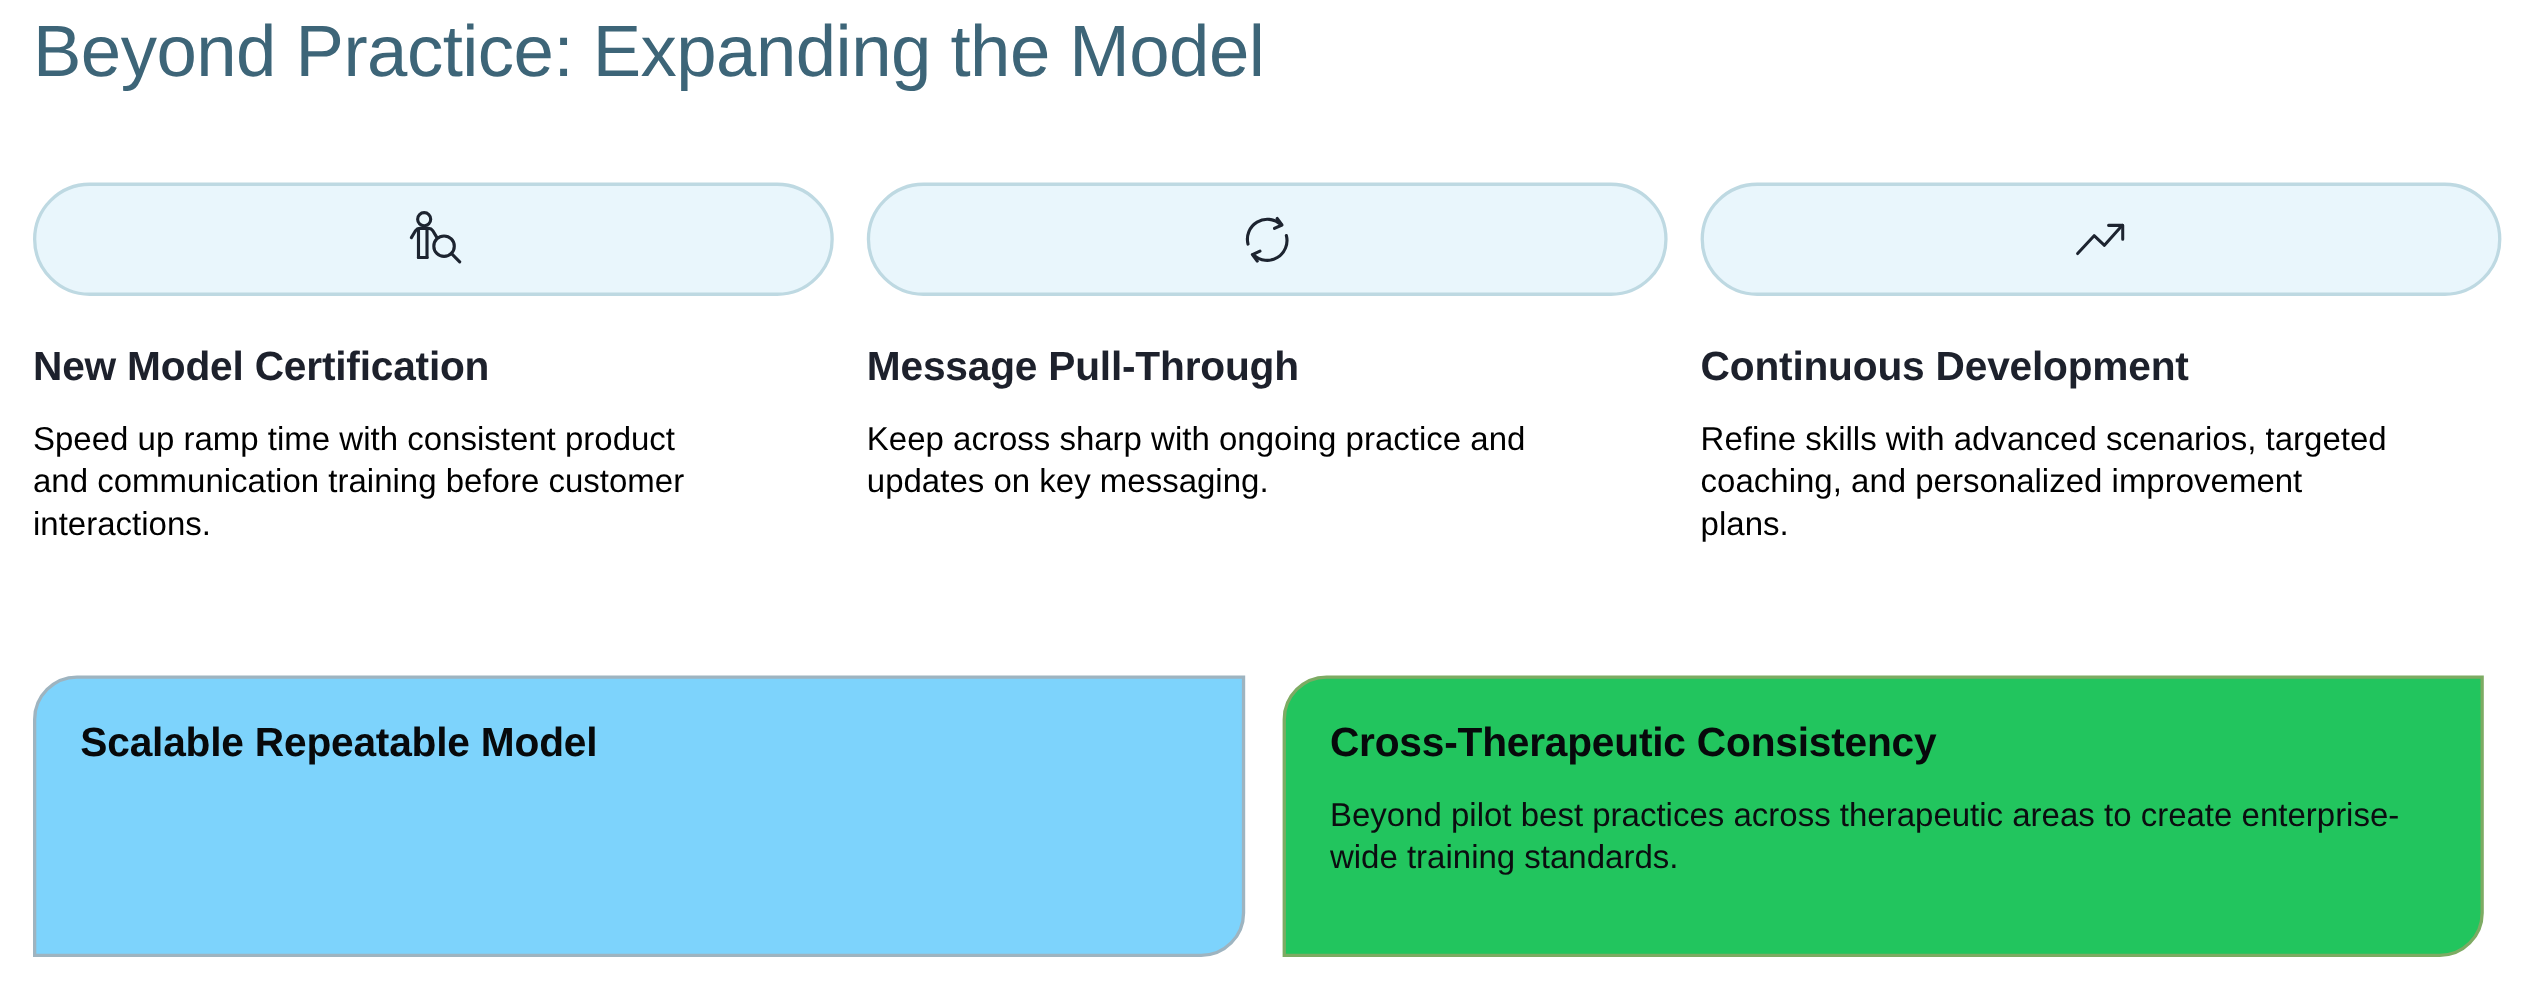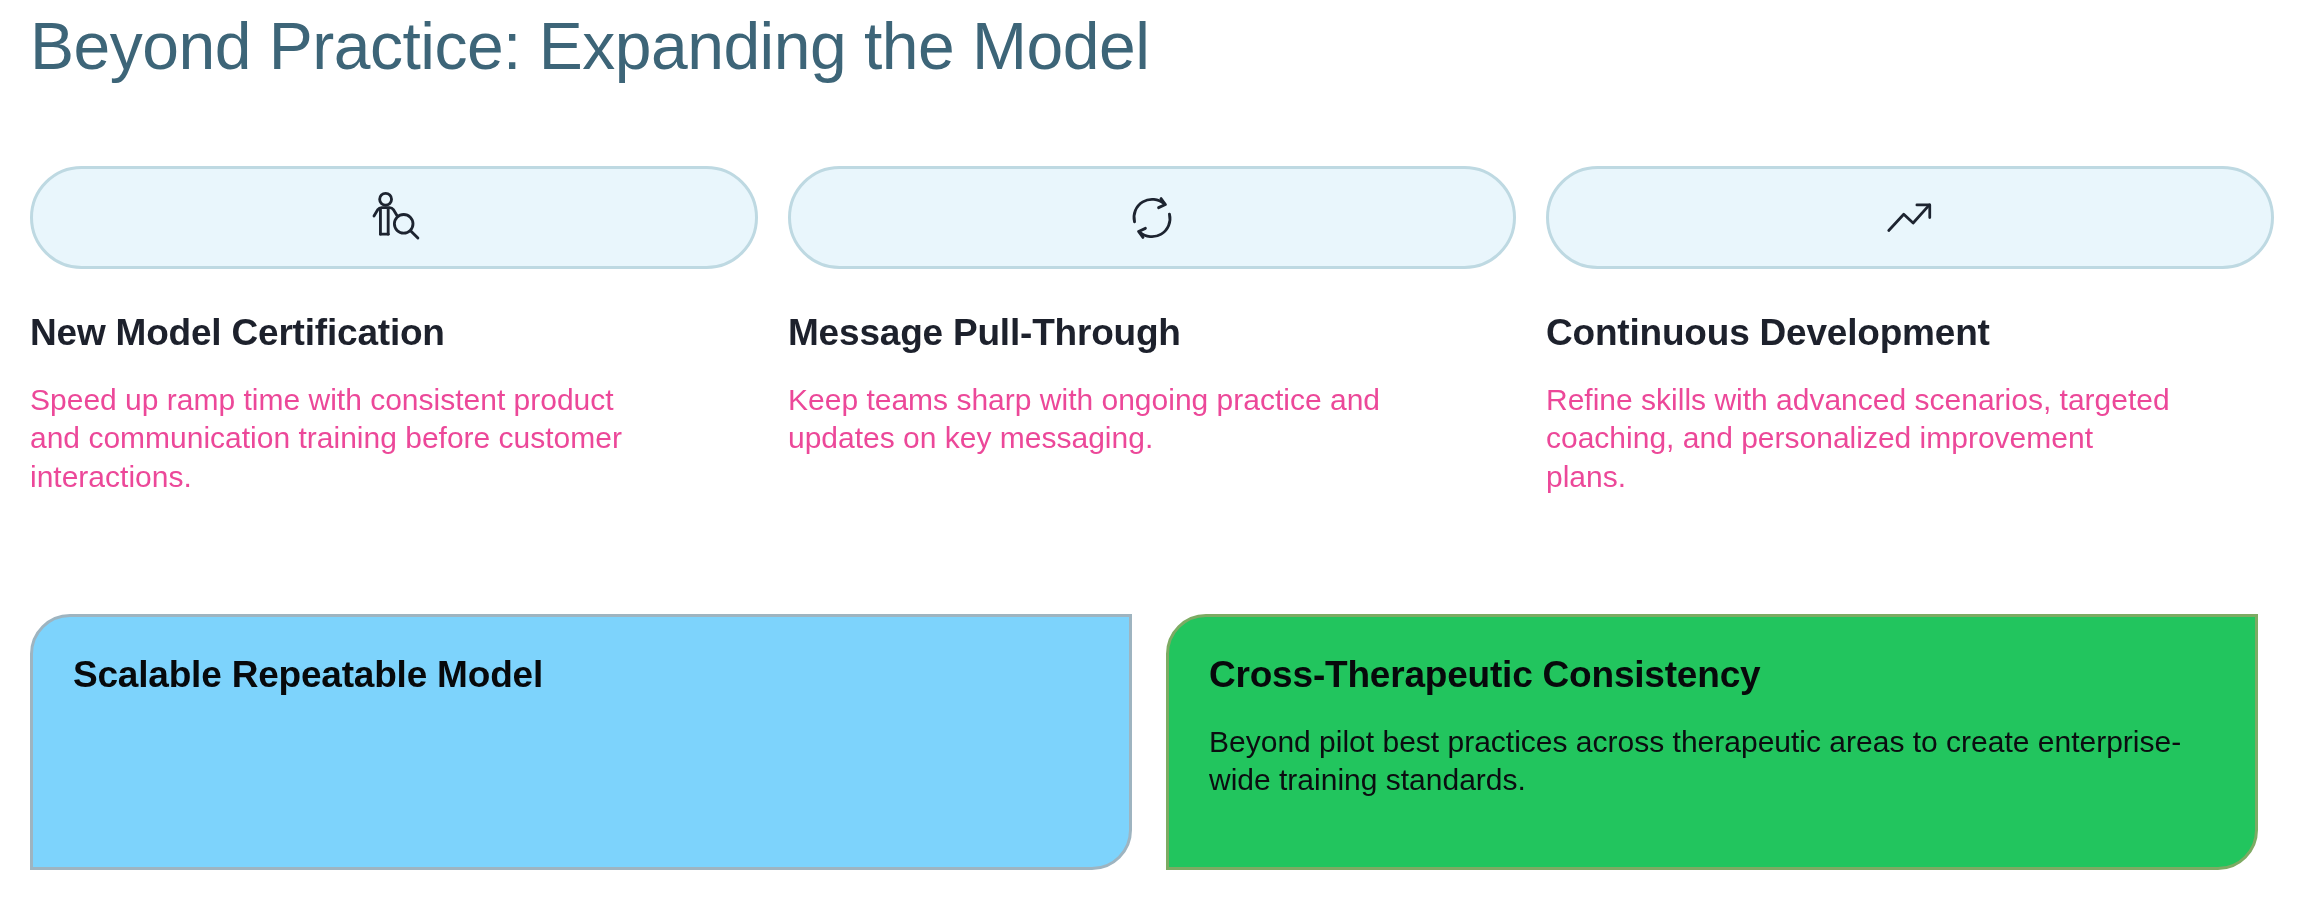--- a/index.html
+++ b/index.html
@@ -71,21 +71,21 @@
     color: #1d212c;
     letter-spacing: -0.2px;
     line-height: 1.2;
     white-space: nowrap;
   }
 
   .col-body {
     margin-top: 26px;
     font-size: 30px;
     font-weight: 400;
-    color: #ec4899;
+    color: #000000;
     line-height: 1.27;
     max-width: 620px;
   }
   .column:nth-child(2) .col-body { max-width: 640px; }
   .column:nth-child(3) .col-body { max-width: 625px; }
 
   
   .card {
     position: absolute;
     box-sizing: border-box;
@@ -159,21 +159,21 @@
         <span>
           <svg width="62" height="62" viewBox="0 0 48 48" fill="none" stroke="#1d2430" stroke-width="2.2" stroke-linecap="round" stroke-linejoin="round">
             <path d="M10.5 27 A14 14 0 0 1 33.5 13.2"></path>
             <path d="M37.5 21 A14 14 0 0 1 14.5 34.8"></path>
             <path d="M31 9 L34.4 13.6 L29.1 16"></path>
             <path d="M17 39 L13.6 34.4 L18.9 32"></path>
           </svg>
         </span>
       </div>
       <div class="col-heading">Message Pull-Through</div>
-      <div class="col-body">Keep teams sharp with ongoing practice and updates on key messaging.</div>
+      <div class="col-body">Keep across sharp with ongoing practice and updates on key messaging.</div>
     </div>
 
     <div class="column">
       <div class="icon-pill">
         <span>
           <svg width="60" height="60" viewBox="0 0 48 48" fill="none" stroke="#1d2430" stroke-width="2.2" stroke-linecap="round" stroke-linejoin="round">
             <path d="M7 34 L19 21 L26.5 28 L39.5 13.5"></path>
             <path d="M29.5 13.5 L39.8 13.5 L39.8 23.6"></path>
           </svg>
         </span>

